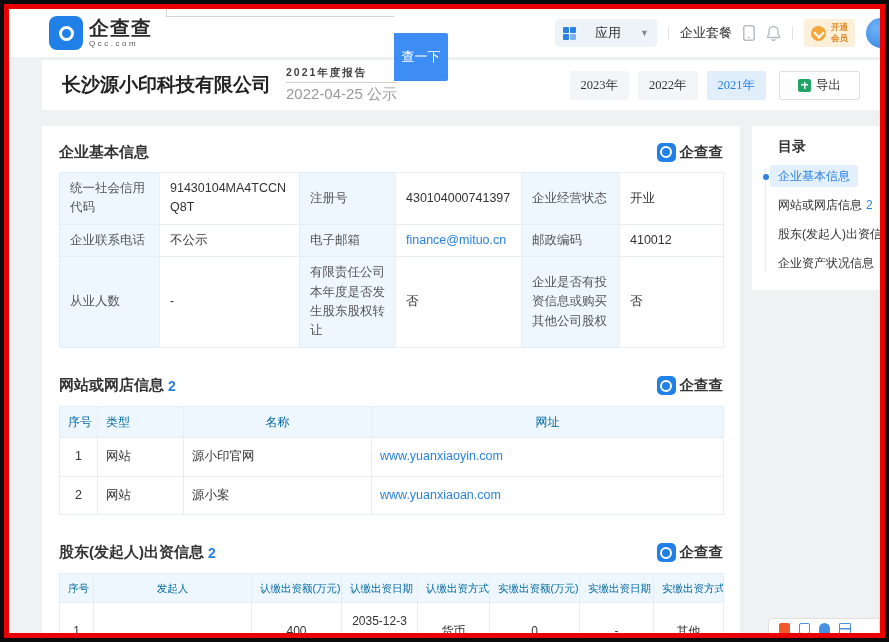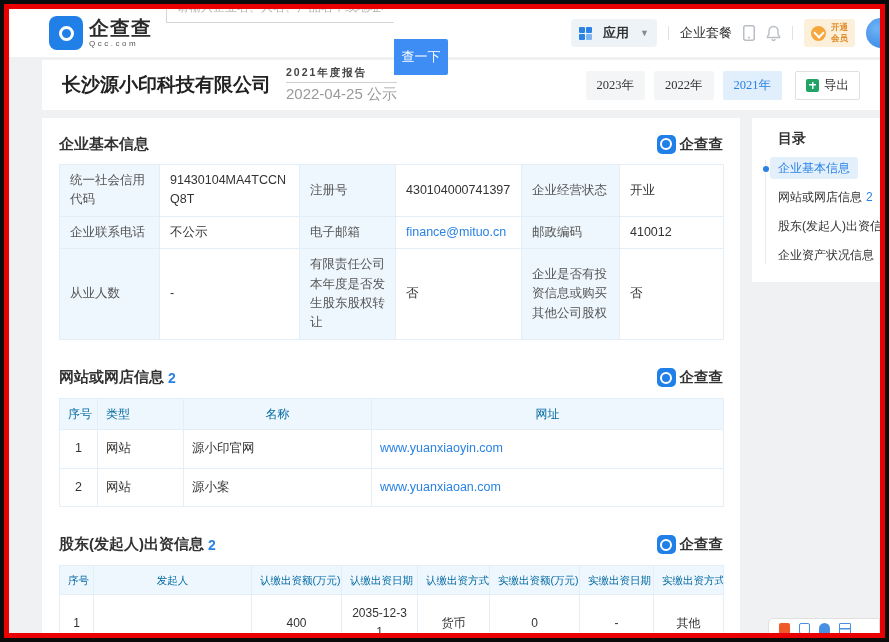--- a/index.html
+++ b/index.html
@@ -38,29 +38,29 @@
     text-align: center; white-space: nowrap;
   }
   .search-box { display: flex; margin-left: 14px; }
   .search-box input {
     width: 228px; height: 32px; border: 1px solid #d6d6d6; border-right: none;
     padding: 0 10px; font-size: 12px; color: #333; outline: none;
     font-family: inherit;
   }
   .search-box input::placeholder { color: #b5b5b5; }
   .search-box button {
-    width: 54px; height: 36px; background: #3d8df5; color: #fff;
+    width: 54px; height: 48px; background: #3d8df5; color: #fff;
     border: none; font-size: 13px; cursor: pointer; border-radius: 0 2px 2px 0;
     font-family: inherit;
     margin-top: 48px;
   }
   .topnav { margin-left: auto; display: flex; align-items: center; gap: 11px; position: relative; }
   .apps-pill {
     background: #eef3f8; border-radius: 4px; padding: 5px 8px;
-    display: flex; align-items: center; gap: 11px; font-size: 13px; color: #333; cursor: pointer; font-weight: bold;
+    display: flex; align-items: center; gap: 19px; font-size: 13px; color: #333; cursor: pointer;
   }
   .caret { font-size: 9px; color: #888; }
   .vdiv { width: 1px; height: 14px; background: #e2e2e2; }
   .nav-link { font-size: 13px; color: #333; cursor: pointer; }
   .icon-btn { display: flex; align-items: center; cursor: pointer; }
   .vip {
     background: #fdf0da; border-radius: 3px; padding: 3px 7px;
     display: flex; align-items: center; gap: 5px; cursor: pointer;
   }
   .vip-icon { width: 15px; height: 15px; border-radius: 50%; background: #f5a73b; position: relative; flex: none; }
@@ -89,32 +89,32 @@
     border-bottom: 1px solid #cfcfcf; padding-bottom: 2px;
   }
   .report-date { font-size: 15px; color: #9a9a9a; padding-top: 2px; }
   .year-tabs { margin-left: auto; display: flex; align-items: center; gap: 9px; }
   .year {
     padding: 6px 11px; font-size: 12.5px; background: #f4f5f6; color: #333;
     border: none; border-radius: 2px; cursor: pointer; font-family: Liberation Serif, serif; white-space: nowrap;
   }
   .year.active { background: #e1eefc; color: #2a82e4; }
   .export {
-    margin-left: 4px; padding: 5px 10px; font-size: 12.5px; color: #333;
+    margin-left: 4px; padding: 5px 18px; font-size: 12.5px; color: #333;
     background: #fff; border: 1px solid #e0e0e0; border-radius: 2px; cursor: pointer;
     display: flex; align-items: center; gap: 5px; font-family: inherit; white-space: nowrap;
   }
   .xls-icon { width: 13px; height: 13px; background: #21a366; border-radius: 2px; position: relative; }
   .xls-icon::after {
     content: ""; position: absolute; inset: 3px;
     background:
       linear-gradient(#fff,#fff) center/100% 1.5px no-repeat,
       linear-gradient(#fff,#fff) center/1.5px 100% no-repeat;
   }
-  .content-row { margin-left: 33px; margin-top: 8px; display: flex; gap: 12px; height: 515px; }
+  .content-row { margin-left: 33px; margin-top: 16px; display: flex; gap: 12px; height: 515px; }
   .main-card { width: 698px; background: #fff; padding: 0 17px; overflow: hidden; }
   section.block { margin-top: 24px; }
   section.block:first-child { margin-top: 12px; }
   .sec-head { display: flex; align-items: center; height: 28px; margin-bottom: 6px; }
   .sec-head h2 { font-size: 15px; font-weight: bold; color: #333; }
   .sec-count { color: #2a82e4; font-size: 14px; font-weight: bold; margin-left: 4px; }
   .watermark { margin-left: auto; display: flex; align-items: center; gap: 4px; }
   .wm-icon {
     width: 19px; height: 19px; background: #2080e8; border-radius: 5px;
     display: flex; align-items: center; justify-content: center;

